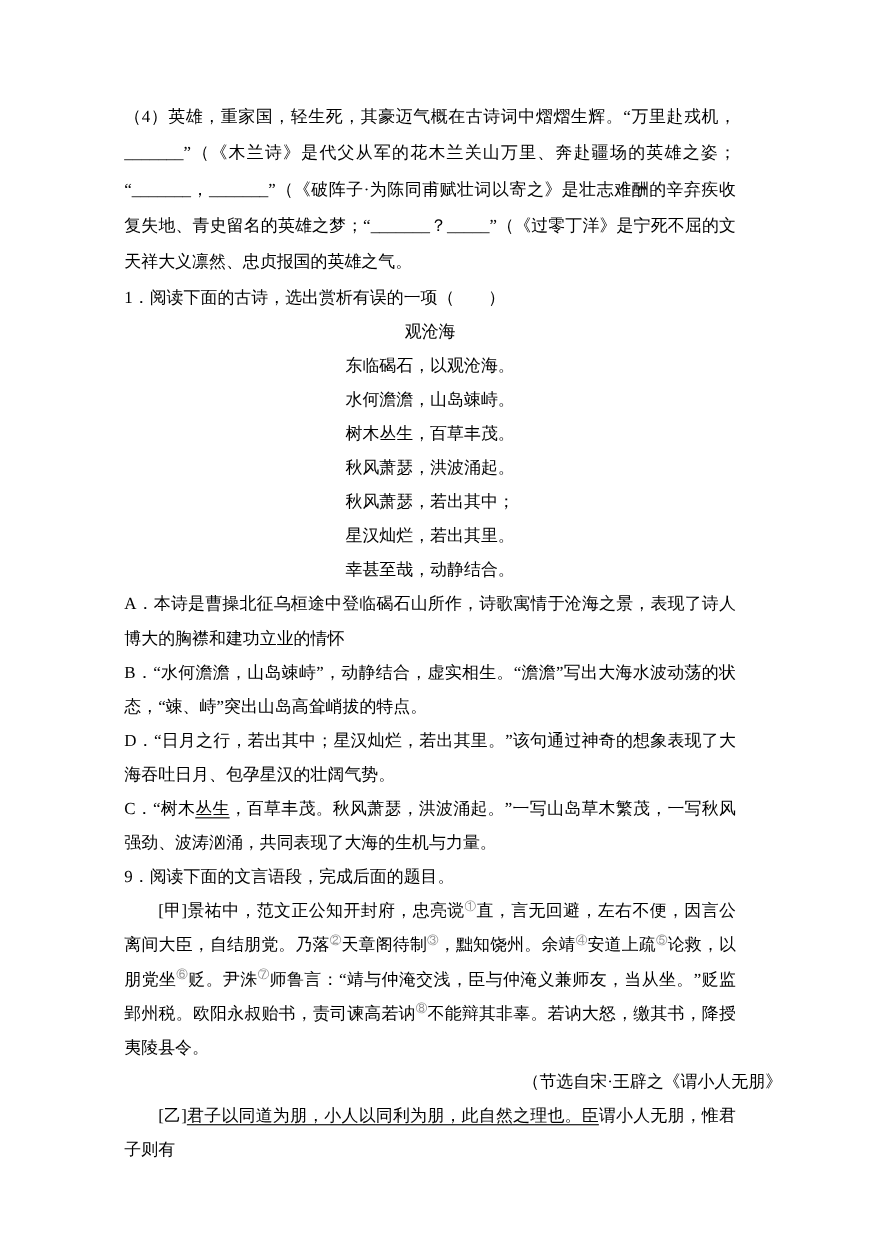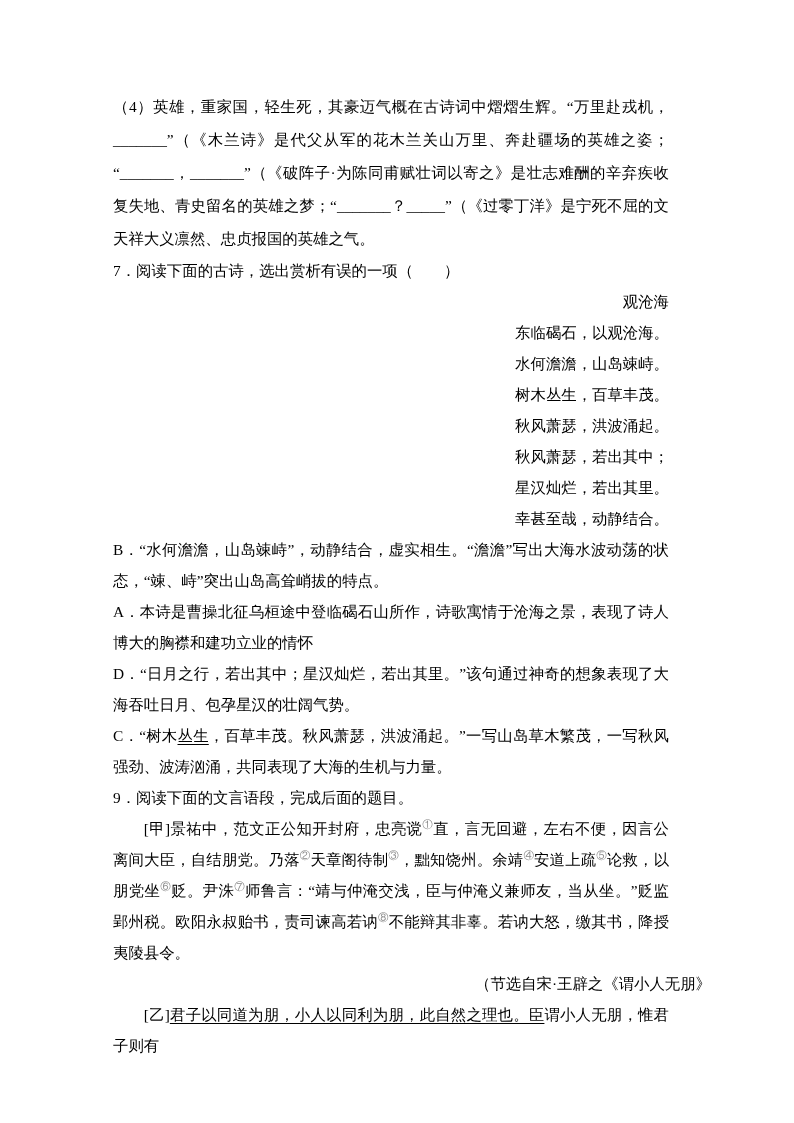--- a/index.html
+++ b/index.html
@@ -10,48 +10,48 @@
     background:#ffffff;
     padding:90px 125px 0 113px;
     font-family:"Liberation Serif","DejaVu Serif",serif;
     font-size:15.4px;
     color:#000000;
     overflow:hidden;
   }
   .para{margin:0;line-height:31px;text-align:justify;text-justify:inter-ideograph;}
   .p4{line-height:33px;}
   .poem{margin:0;}
-  .poem-line{margin:0;line-height:31px;text-align:right;}
+  .poem-line{margin:0;line-height:31px;text-align:center;}
   .indent{text-indent:2em;}
   .attribution{text-align:right;margin-right:-42px;}
   .sup{font-size:10.5px;color:#8a8a8a;vertical-align:super;line-height:0;}
   .u{text-decoration:underline;text-underline-offset:3px;}
 </style>
 </head>
 <body>
 
 <div class="page">
 
   <p class="para p4">（4）英雄，重家国，轻生死，其豪迈气概在古诗词中熠熠生辉。“万里赴戎机，_______”（《木兰诗》是代父从军的花木兰关山万里、奔赴疆场的英雄之姿；“_______，_______”（《破阵子·为陈同甫赋壮词以寄之》是壮志难酬的辛弃疾收复失地、青史留名的英雄之梦；“_______？_____”（《过零丁洋》是宁死不屈的文天祥大义凛然、忠贞报国的英雄之气。</p>
 
-  <p class="para">7．阅读下面的古诗，选出赏析有误的一项（　　）</p>
+  <p class="para">1．阅读下面的古诗，选出赏析有误的一项（　　）</p>
 
   <div class="poem">
     <div class="poem-line">观沧海</div>
     <div class="poem-line">东临碣石，以观沧海。</div>
     <div class="poem-line">水何澹澹，山岛竦峙。</div>
     <div class="poem-line">树木丛生，百草丰茂。</div>
     <div class="poem-line">秋风萧瑟，洪波涌起。</div>
     <div class="poem-line">秋风萧瑟，若出其中；</div>
     <div class="poem-line">星汉灿烂，若出其里。</div>
     <div class="poem-line">幸甚至哉，动静结合。</div>
   </div>
 
+  <p class="para"><span>A．本诗是曹操北征乌桓途中登临碣石山所作，诗歌寓情于沧海之景，表现了诗人博大的胸襟和建功立业的情怀</span></p>
   <p class="para"><span>B．“水何澹澹，山岛竦峙”，动静结合，虚实相生。“澹澹”写出大海水波动荡的状态，“竦、峙”突出山岛高耸峭拔的特点。</span></p>
-  <p class="para"><span>A．本诗是曹操北征乌桓途中登临碣石山所作，诗歌寓情于沧海之景，表现了诗人博大的胸襟和建功立业的情怀</span></p>
   <p class="para"><span>D．“日月之行，若出其中；星汉灿烂，若出其里。”该句通过神奇的想象表现了大海吞吐日月、包孕星汉的壮阔气势。</span></p>
   <p class="para"><span>C．“树木</span><span class="u">丛生</span><span>，百草丰茂。秋风萧瑟，洪波涌起。”一写山岛草木繁茂，一写秋风强劲、波涛汹涌，共同表现了大海的生机与力量。</span></p>
 
   <p class="para">9．阅读下面的文言语段，完成后面的题目。</p>
 
   <p class="para indent"><span>[甲]景祐中，范文正公知开封府，忠亮谠</span><span class="sup">①</span><span>直，言无回避，左右不便，因言公离间大臣，自结朋党。乃落</span><span class="sup">②</span><span>天章阁待制</span><span class="sup">③</span><span>，黜知饶州。余靖</span><span class="sup">④</span><span>安道上疏</span><span class="sup">⑤</span><span>论救，以朋党坐</span><span class="sup">⑥</span><span>贬。尹洙</span><span class="sup">⑦</span><span>师鲁言：“靖与仲淹交浅，臣与仲淹义兼师友，当从坐。”贬监郢州税。欧阳永叔贻书，责司谏高若讷</span><span class="sup">⑧</span><span>不能辩其非辜。若讷大怒，缴其书，降授夷陵县令。</span></p>
 
   <p class="para attribution">（节选自宋·王辟之《谓小人无朋》</p>
 
   <p class="para indent"><span>[乙]</span><span class="u">君子以同道为朋，小人以同利为朋，此自然之理也。臣</span><span>谓小人无朋，惟君子则有</span></p>

